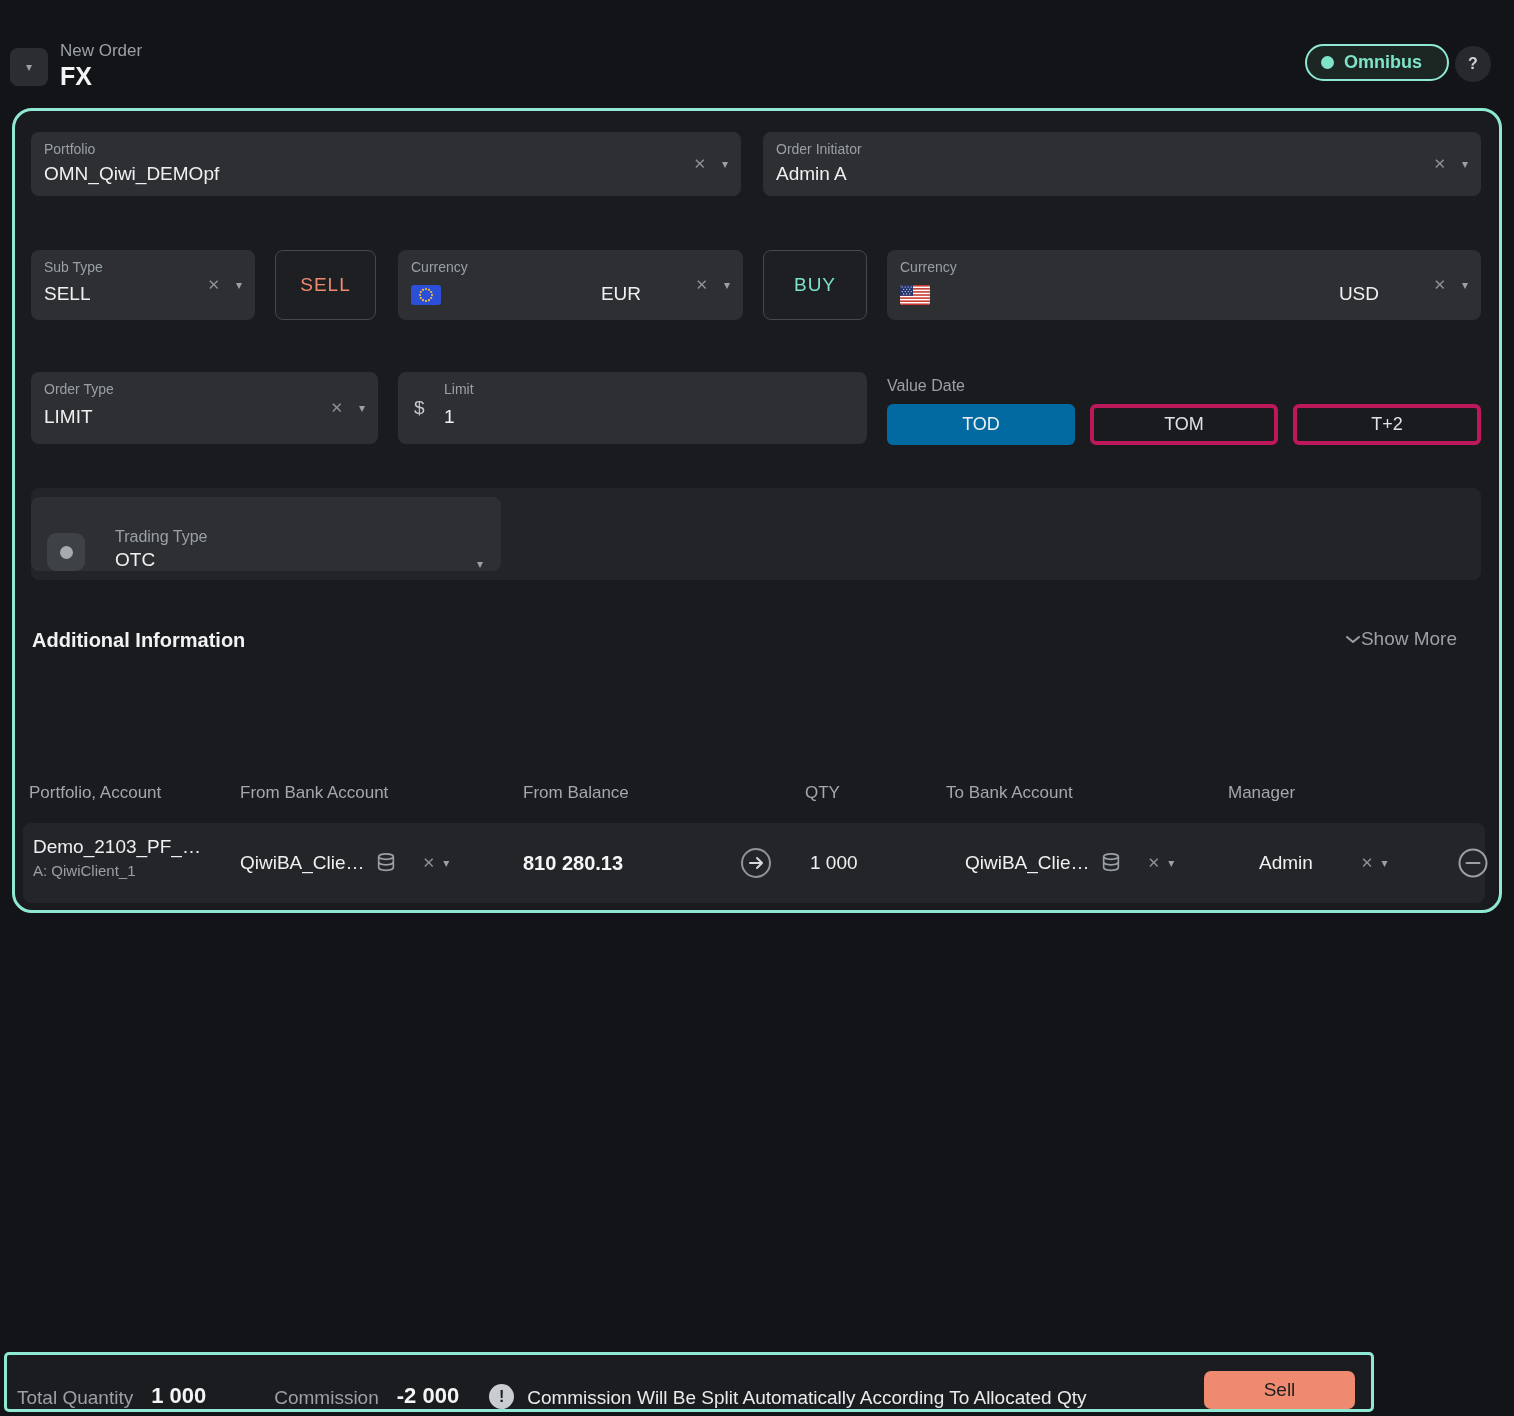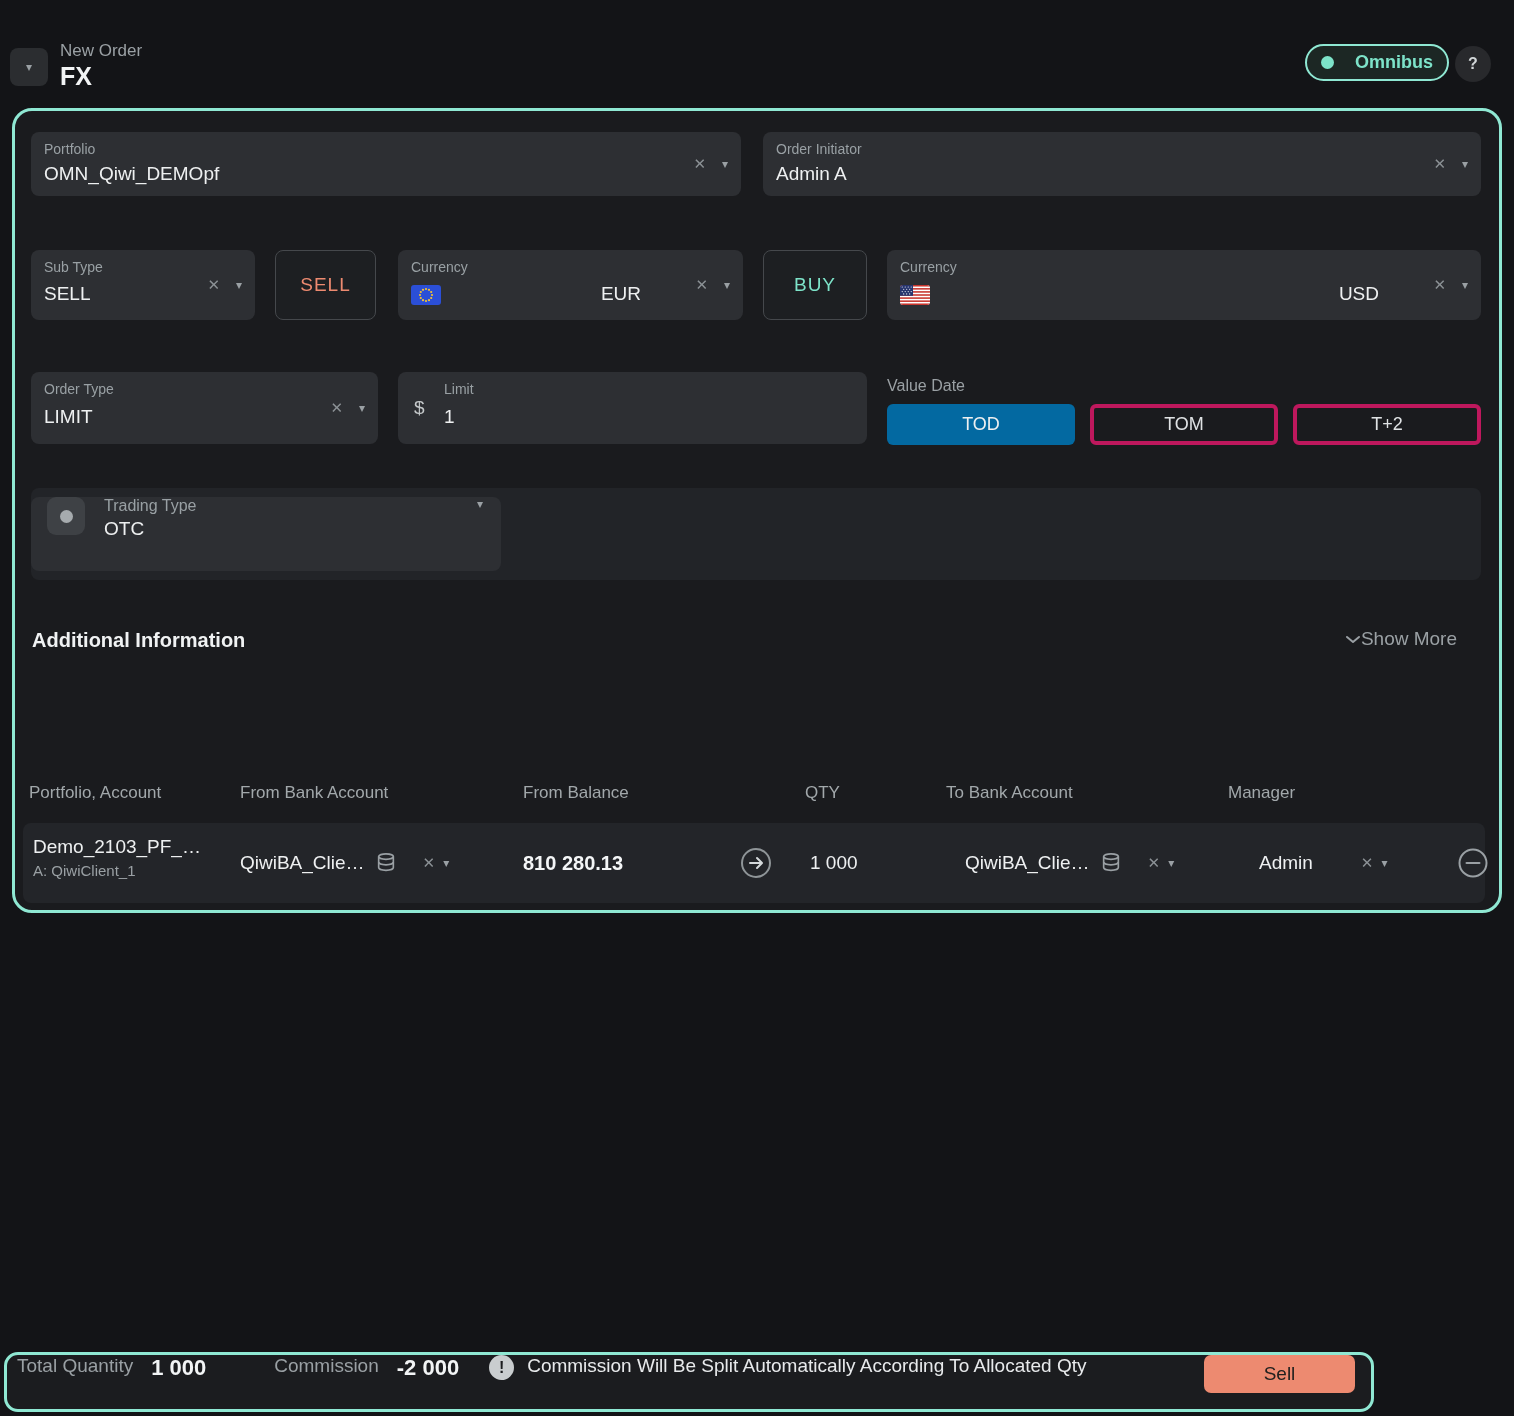--- a/index.html
+++ b/index.html
@@ -17,21 +17,21 @@
     position: absolute; left: 10px; top: 48px; width: 38px; height: 38px;
     border-radius: 8px; background: #2b2d30; border: none; cursor: pointer;
     display: flex; align-items: center; justify-content: center;
     color: #b9bdc0; font-size: 12px;
   }
   .pretitle { position: absolute; left: 60px; top: 41px; font-size: 17px; color: #9aa0a4; }
   .page-title { position: absolute; left: 60px; top: 62px; font-size: 25px; font-weight: bold; color: #f2f4f5; }
   .omnibus {
     position: absolute; left: 1305px; top: 44px; width: 144px; height: 37px;
     border: 2px solid var(--accent, #8FE8D3); border-radius: 20px; background: #1c2724;
-    display: flex; align-items: center; gap: 10px; padding: 0 14px; cursor: pointer; justify-content: space-between;
+    display: flex; align-items: center; gap: 10px; padding: 0 14px; cursor: pointer;
   }
   .omni-dot { width: 13px; height: 13px; border-radius: 50%; background: var(--buy, #7DE3C9); }
   .omni-label { color: var(--buy, #7DE3C9); font-weight: bold; font-size: 18px; }
   .help-btn {
     position: absolute; left: 1455px; top: 46px; width: 36px; height: 36px;
     border-radius: 50%; background: #28292c; border: none; color: #d2d6d8;
     font-weight: bold; font-size: 16px; cursor: pointer; font-family: inherit;
   }
 
   
@@ -68,21 +68,21 @@
     font-size: 18px; cursor: pointer; font-family: inherit;
     display: flex; align-items: center; justify-content: center;
   }
   .vd-selected { background: #0369a1; border: none; color: #eef0f1; }
   .vd-outline { background: transparent; border: 4px solid #be185d; color: #dfe2e4; }
 
   .trading-row { position: absolute; left: 16px; top: 377px; width: 1450px; height: 92px; background: #222428; border-radius: 8px; }
   .tt-field {
     position: absolute; left: 0; top: 9px; width: 470px; height: 74px;
     background: var(--field-bg, #2D2F33); border-radius: 8px; cursor: pointer;
-    display: flex; align-items: flex-start; padding: 0 18px 0 16px; gap: 19px;
+    display: flex; align-items: flex-end; padding: 0 18px 0 16px; gap: 30px;
   }
   .tt-iconbox { width: 38px; height: 38px; border-radius: 9px; background: #3e4145; display: flex; align-items: center; justify-content: center; flex: none; }
   .tt-dot { width: 13px; height: 13px; border-radius: 50%; background: #a6abae; }
   .tt-texts { flex: 1; }
   .tt-label { font-size: 16px; color: #99a0a4; }
   .tt-value { font-size: 19px; color: #eef0f1; margin-top: 3px; }
 
   .addl-title { position: absolute; left: 17px; top: 518px; font-size: 20px; font-weight: bold; color: #f0f2f3; }
   .show-more { position: absolute; right: 42px; top: 517px; display: flex; align-items: center; gap: 0; color: #9aa0a4; font-size: 19px; cursor: pointer; }
 
@@ -103,22 +103,22 @@
   .c-flex { position: absolute; top: 0; height: 100%; display: flex; align-items: center; }
   .cell-text { font-size: 19px; color: #eef0f1; }
   .bal { font-size: 20px; font-weight: bold; color: #f4f6f7; }
   .icon-btn { background: none; border: none; cursor: pointer; padding: 0; line-height: 0; }
   .arrow-btn { position: absolute; left: 717px; top: 50%; transform: translateY(-50%); }
   .remove-btn { position: absolute; left: 1434px; top: 50%; transform: translateY(-50%); }
 
   
   .footer {
     position: absolute; left: 4px; top: 1352px; width: 1370px; height: 60px;
-    border: 3px solid var(--accent, #8FE8D3); border-radius: 14px; background: #1b1c1f;
-    display: flex; align-items: flex-start; padding: 0 16px 0 10px;
+    border: 3px solid var(--accent, #8FE8D3); border-radius: 5px; background: #1b1c1f;
+    display: flex; align-items: flex-end; padding: 0 16px 0 10px;
   }
   .ft-label { color: #9aa0a4; font-size: 19px; flex: none; }
   .ft-value { color: #f2f4f5; font-size: 22px; font-weight: bold; margin-left: 18px; flex: none; }
   .ml-44 { margin-left: 68px; }
   .warn-ic {
     margin-left: 30px; width: 25px; height: 25px; border-radius: 50%;
     background: #c9cdcf; color: #1c1d1f; font-weight: bold; font-size: 16px;
     display: flex; align-items: center; justify-content: center; flex: none;
   }
   .ft-notice { margin-left: 13px; font-size: 19px; color: #e8eaec; }

